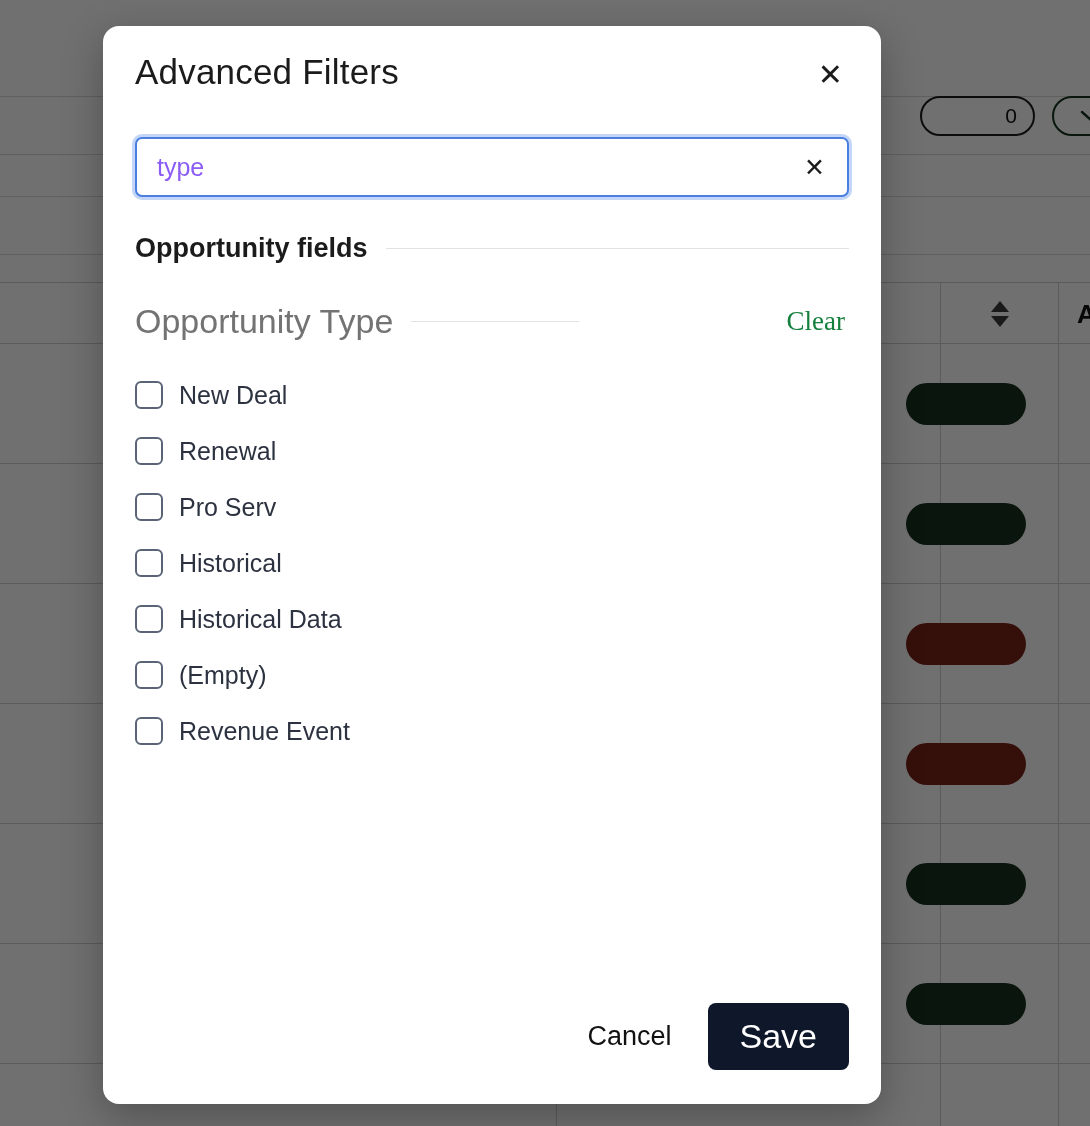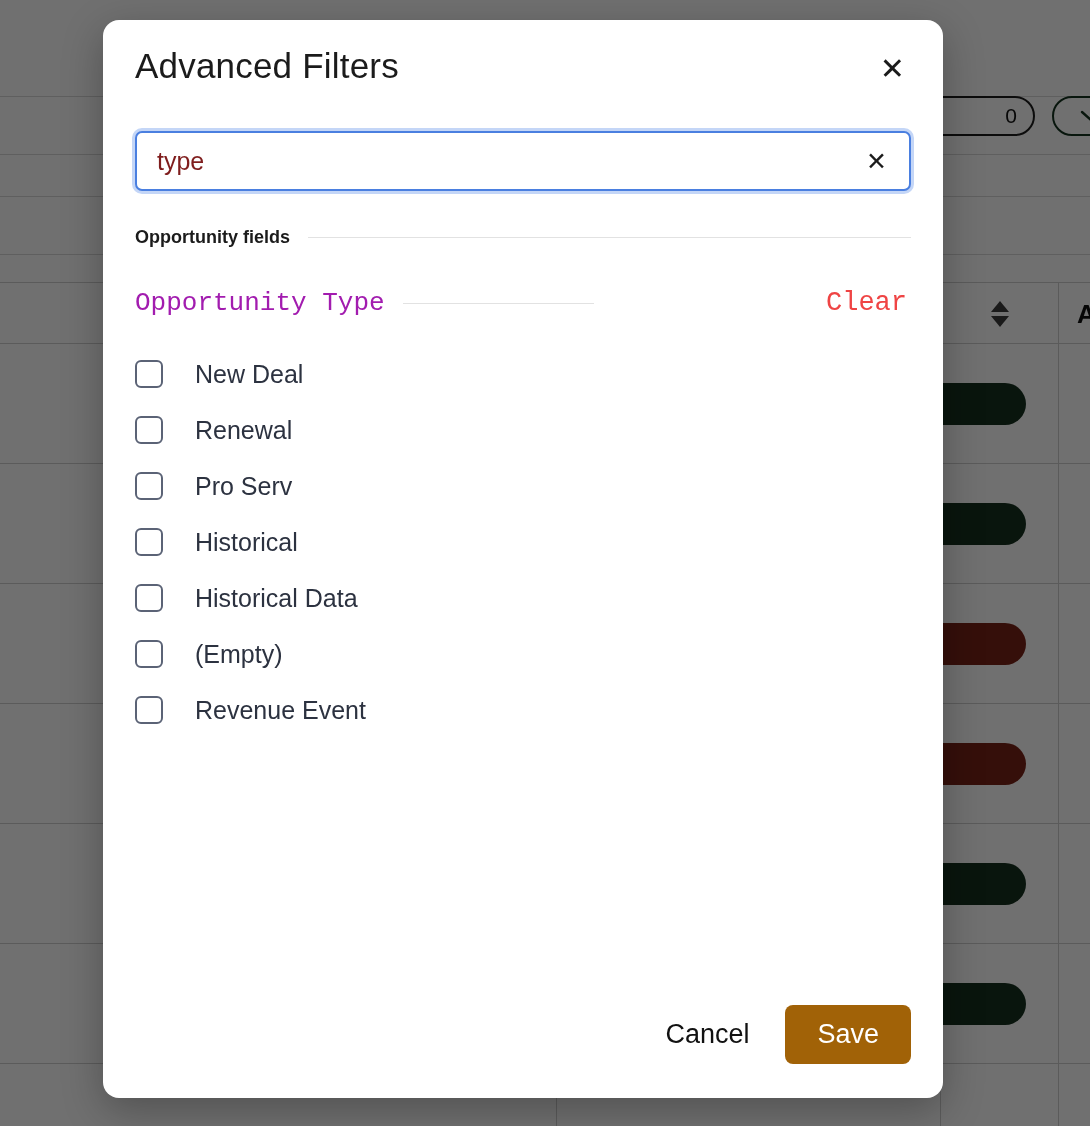--- a/index.html
+++ b/index.html
@@ -142,22 +142,22 @@
   #overlay {
     position: absolute;
     inset: 0;
     background: rgba(0, 0, 0, 0.56);
   }
 
   
   #modal {
     position: absolute;
     left: 103px;
-    top: 20px;
-    width: 840px;
+    top: 26px;
+    width: 778px;
     height: 1078px;
     background: #ffffff;
     border-radius: 16px;
     box-shadow: 0 12px 40px rgba(0,0,0,0.28);
     display: flex;
     flex-direction: column;
     padding: 0 32px;
     overflow: hidden;
   }
 
@@ -196,21 +196,21 @@
     display: flex;
     align-items: center;
     padding: 0 14px;
     background: #ffffff;
   }
   .search-input {
     flex: 1;
     border: none;
     outline: none;
     font-size: 25px;
-    color: #7f1d1d;
+    color: #8b5cf6;
     font-family: "Liberation Sans", sans-serif;
     background: transparent;
     padding: 12px 6px;
     height: 100%;
   }
   .search-clear {
     background: none;
     border: none;
     cursor: pointer;
     font-size: 25px;
@@ -221,73 +221,72 @@
   }
 
   
   .heading-row {
     display: flex;
     align-items: center;
     gap: 18px;
     margin-top: 36px;
   }
   .heading-row .label {
-    font-size: 18px;
+    font-size: 27px;
     font-weight: 700;
     color: #1b1b1b;
     white-space: nowrap;
   }
   .heading-row .rule {
     flex: 1;
     height: 1px;
     background: #e2e2e2;
   }
 
   .field-row {
     display: flex;
     align-items: center;
     gap: 18px;
     margin-top: 38px;
   }
   .field-row .label {
-    font-size: 26px;
+    font-size: 34px;
     font-weight: 400;
-    color: #a21caf;
+    color: #737373;
     white-space: nowrap;
-    font-family: Liberation Mono, monospace;
   }
   .field-row .rule {
     flex: 1;
     height: 1px;
     background: #e2e2e2;
     max-width: 410px;
   }
   .field-row .spacer { flex: 1; }
   .clear-link {
     background: none;
     border: none;
     cursor: pointer;
     font-size: 27px;
-    color: #ef4444;
-    font-family: Liberation Mono, monospace;
+    color: #15803d;
+    font-family: Liberation Serif, serif;
     padding: 2px 4px;
     white-space: nowrap;
     text-align: right;
   }
 
   
   .option-list {
     margin-top: 26px;
     flex: 1;
     overflow-y: auto;
   }
   .option-item {
     display: flex;
     align-items: center;
-    gap: 32px;
+    gap: 16px;
     height: 56px;
     cursor: pointer;
   }
   .cbox {
     width: 28px;
     height: 28px;
     min-width: 28px;
     border: 2px solid #5b6376;
     border-radius: 6px;
     background: #ffffff;
@@ -320,24 +319,24 @@
     background: none;
     border: none;
     cursor: pointer;
     font-size: 27px;
     color: #111111;
     font-family: "Liberation Sans", sans-serif;
     padding: 10px 18px;
     margin-right: 18px;
   }
   .save-btn {
-    background: #a16207;
-    border: none;
-    cursor: pointer;
-    font-size: 27px;
+    background: #0f172a;
+    border: none;
+    cursor: pointer;
+    font-size: 34px;
     color: #ffffff;
     font-family: "Liberation Sans", sans-serif;
     padding: 14px 32px;
     border-radius: 8px;
   }
 </style>
 </head>
 <body>
 
 <div id="app-background">

